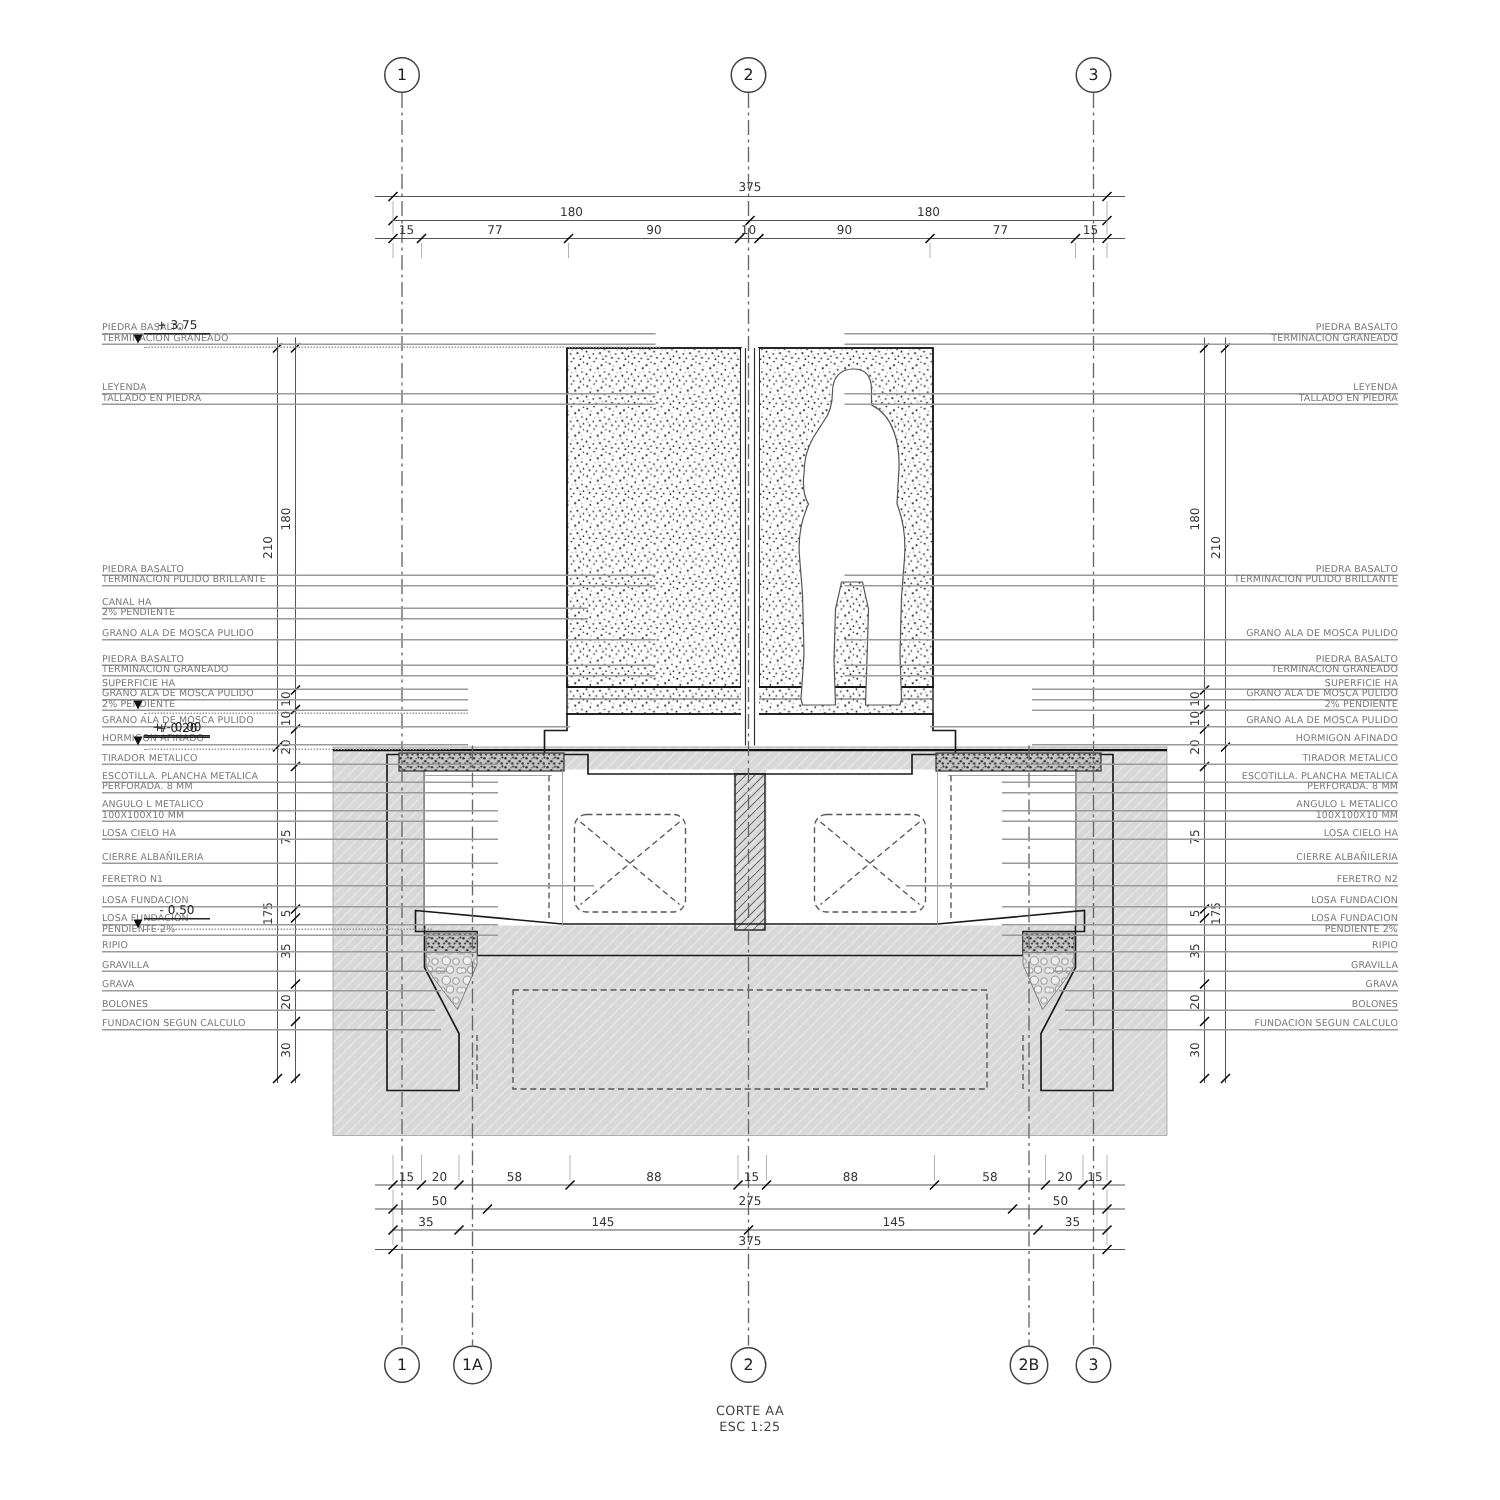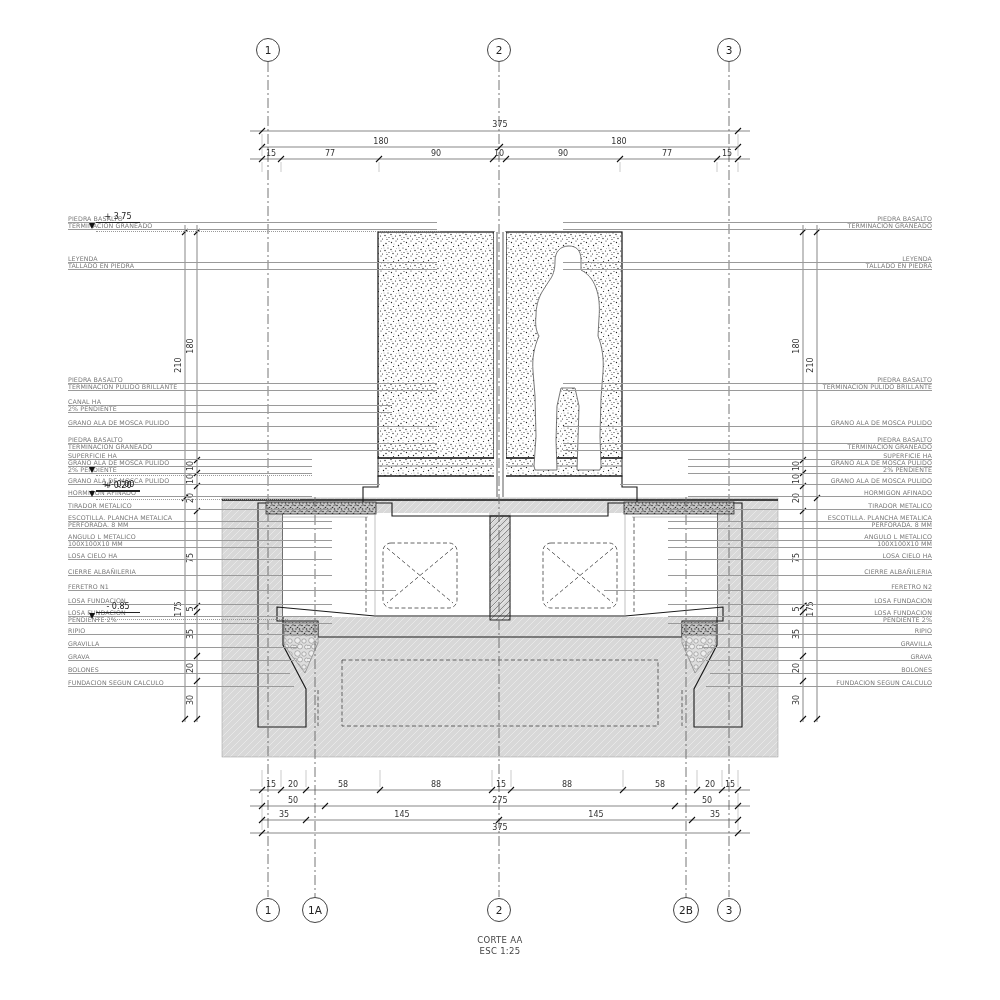--- a/index.html
+++ b/index.html
@@ -334,17 +334,17 @@
 
 <div class="elev" style="left:96px;top:212px">+ 3.75</div>
 <div class="tri" style="left:89px;top:223px"></div>
 <div class="dotlead" style="left:96px;top:226px;width:344px"></div>
 <div class="elev" style="left:96px;top:481px">+ 0.20</div>
 <div class="tri" style="left:89px;top:467px"></div>
 <div class="dotlead" style="left:96px;top:470px;width:216px"></div>
 <div class="elev" style="left:96px;top:480px">+/- 0.00</div>
 <div class="tri" style="left:89px;top:491px"></div>
 <div class="dotlead" style="left:96px;top:494px;width:204px"></div>
-<div class="elev" style="left:96px;top:602px">- 0.85</div>
+<div class="elev" style="left:96px;top:602px">- 0.50</div>
 <div class="tri" style="left:89px;top:613px"></div>
 <div class="dotlead" style="left:96px;top:614px;width:192px"></div>
 
 </div>
 
 </body></html>

